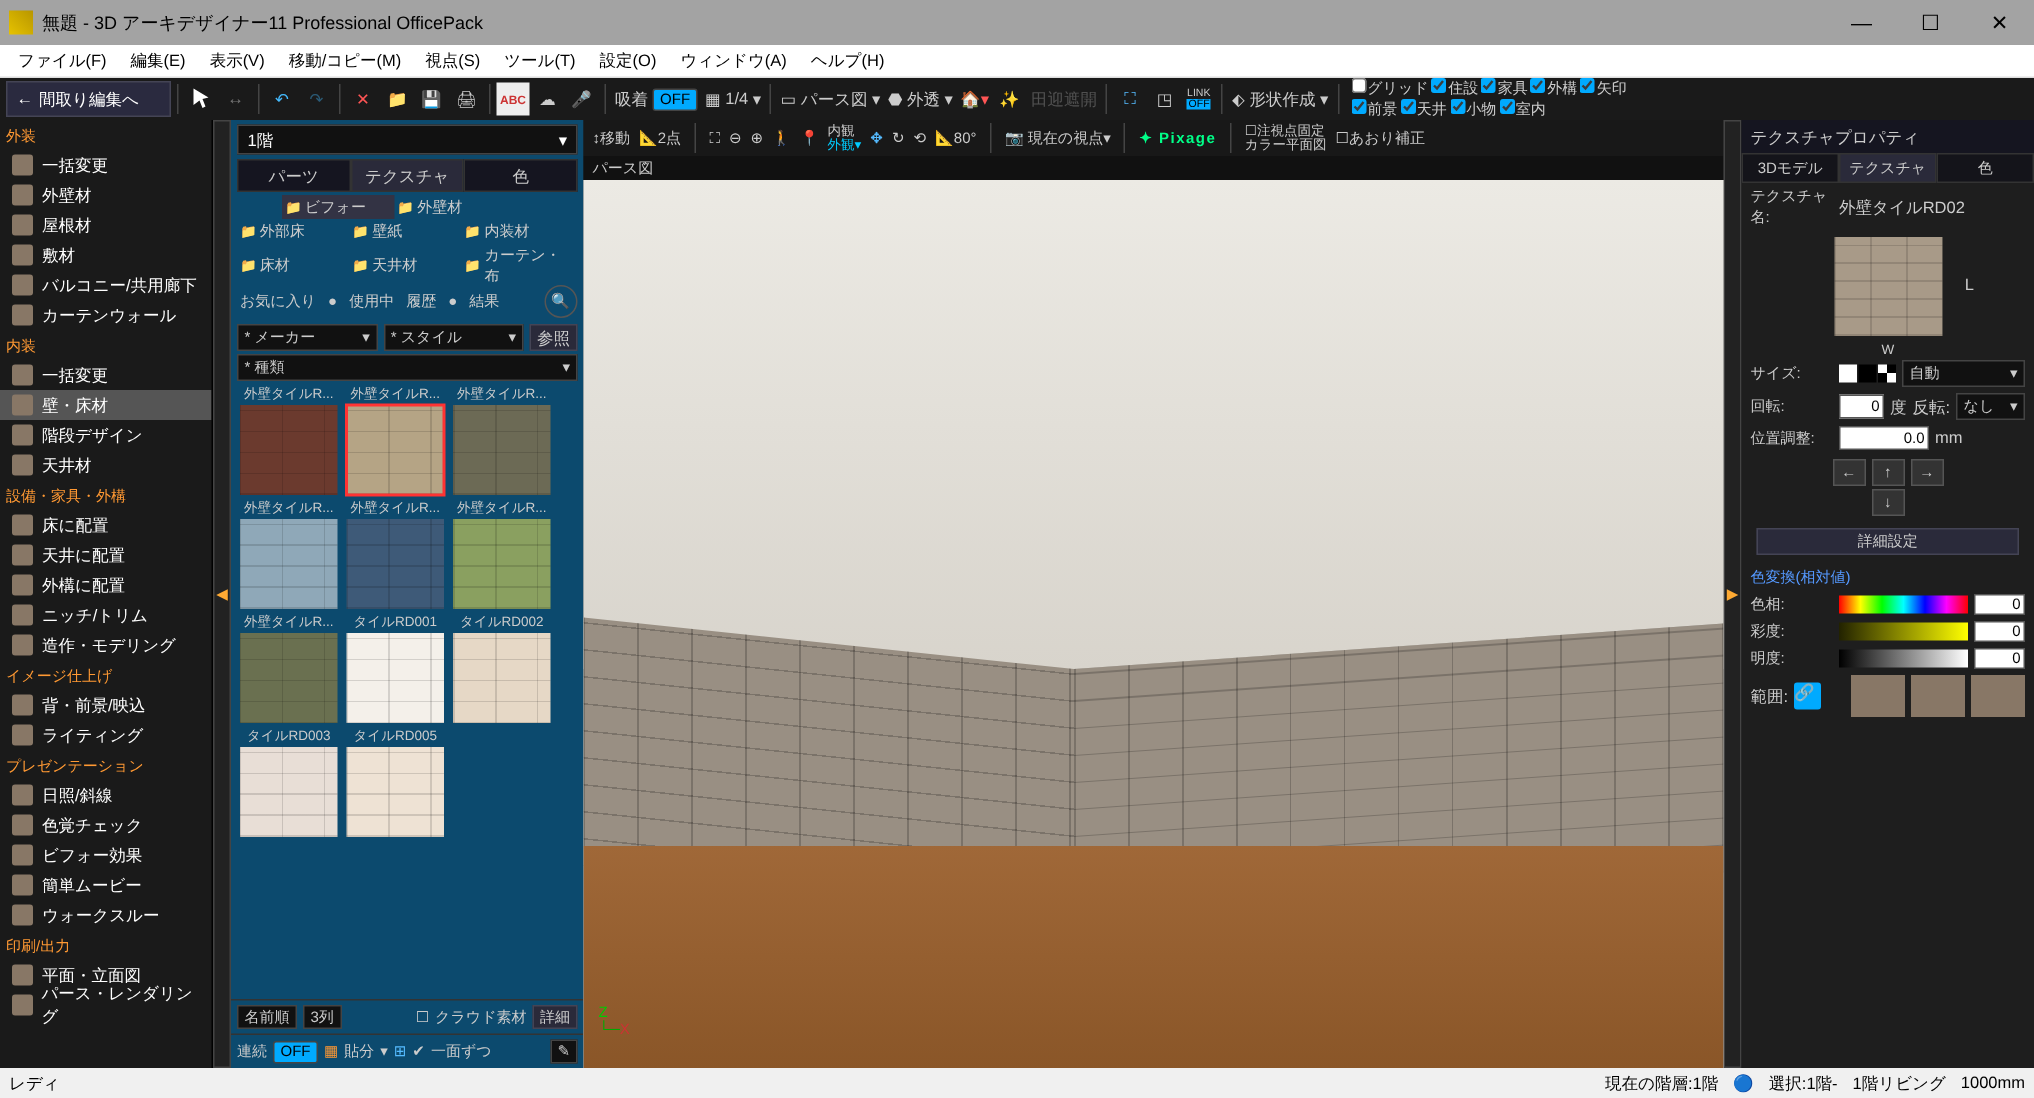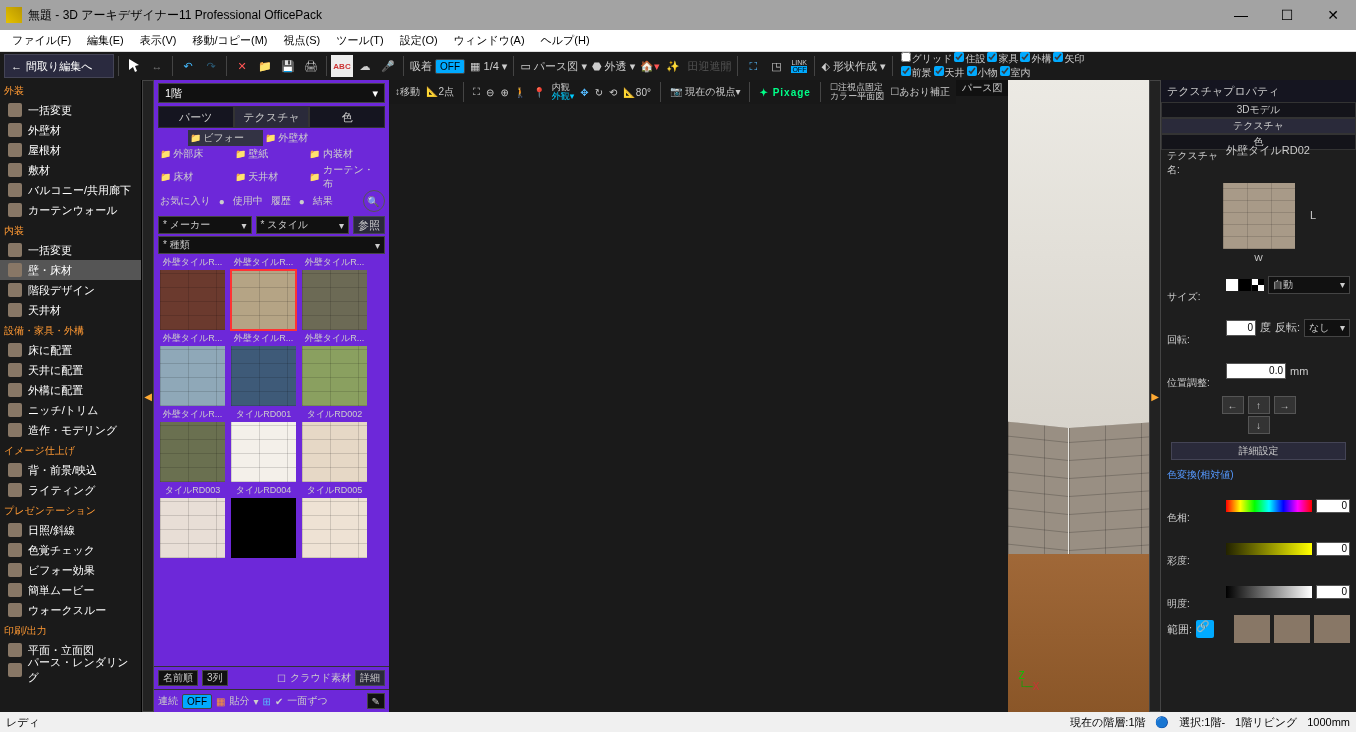--- a/index.html
+++ b/index.html
@@ -23,21 +23,21 @@
 
 .main { display:flex; height:632px; background:#1a1a1a; }
 .leftpanel { width:142px; background:#1a1a1a; border-right:1px solid #000; overflow:hidden;}
 .backbtn { height:24px; background:#2a2a3f; display:flex; align-items:center; color:#fff; font-size:11px; margin:2px; padding:0 6px; border:1px solid #445;}
 .backbtn::before { content:"←"; margin-right:4px; font-weight:bold;}
 .catitem { display:flex; align-items:center; height:20px; padding:0 4px 0 8px; font-size:11px; color:#fff; gap:6px;}
 .catitem.sel { background:#555;}
 .catitem .ico { width:14px; height:14px; background:#876; border-radius:2px;}
 .cathdr { color:#ff9933; font-size:10px; padding:4px 4px 2px 4px;}
 
-.midpanel { width:235px; background:#6d28d9; display:flex; flex-direction:column;}
+.midpanel { width:235px; background:#0c4a6e; display:flex; flex-direction:column;}
 .combo { height:20px; background:#111; border:1px solid #444; color:#fff; display:flex; align-items:center; padding:0 6px; margin:3px 4px; font-size:11px;}
 .combo::after { content:"▾"; margin-left:auto;}
 .tabs { display:flex; height:22px; margin:0 4px;}
 .tab { flex:1; display:flex; align-items:center; justify-content:center; background:#151520; border:1px solid #333; font-size:11px;}
 .tab.act { background:#2a2a3a;}
 .catlist { display:flex; flex-wrap:wrap; gap:0; padding:2px 4px; font-size:10px; max-height:60px; overflow:hidden;}
 .catlist span { width:33%; padding:1px 2px; display:flex; align-items:center; gap:2px;}
 .catlist .fl::before { content:"📁"; font-size:9px;}
 .filterbar { display:flex; gap:4px; padding:2px 4px; font-size:10px; align-items:center;}
 .filterbar span { padding:1px 2px;}
@@ -45,40 +45,40 @@
 .minicombo { flex:1; height:18px; background:#111; border:1px solid #444; display:flex; align-items:center; padding:0 4px; font-size:10px;}
 .minicombo::after { content:"▾"; margin-left:auto;}
 .palette { flex:1; overflow-y:auto; padding:2px 4px; display:flex; flex-wrap:wrap; gap:2px; align-content:flex-start;}
 .sw { width:69px; display:flex; flex-direction:column; align-items:center;}
 .sw .lbl { font-size:9px; color:#ccc; width:100%; text-align:center; overflow:hidden; text-overflow:ellipsis; white-space:nowrap; height:14px;}
 .sw .th { width:65px; height:60px; background:#654; background-image:repeating-linear-gradient(0deg,#0002 0 1px,transparent 1px 14px),repeating-linear-gradient(90deg,#0002 0 1px,transparent 1px 28px);}
 .sw.sel .th { outline:2px solid #f33; outline-offset:-1px;}
 .palfoot { display:flex; align-items:center; gap:4px; padding:3px 4px; font-size:10px; border-top:1px solid #333;}
 .palfoot .mini { height:16px; background:#111; border:1px solid #444; padding:0 4px; display:flex; align-items:center;}
 
-.viewport { flex:1; display:flex; flex-direction:row;justify-content:center;}
+.viewport { flex:1; display:flex; flex-direction:column;justify-content:center;}
 .vptool { height:24px; background:#181818; display:flex; align-items:center; gap:6px; padding:0 6px; font-size:10px;}
 .pixage { color:#0f8; font-weight:bold; letter-spacing:1px;}
 .vptitle { height:16px; background:#111; color:#ccc; font-size:10px; padding:0 6px; display:flex; align-items:center;}
 .canvas { flex:1; background:#e8e6e0; position:relative; overflow:hidden;}
 .ceil { position:absolute; top:0; left:0; right:0; height:55%; background:linear-gradient(#eceae4,#d8d4cc);}
 .wall { position:absolute; top:55%; left:0; right:0; height:28%; background:#998f83; background-image:repeating-linear-gradient(0deg,#0003 0 1px,transparent 1px 18px),repeating-linear-gradient(90deg,#0003 0 1px,transparent 1px 36px);}
 .wall.left { right:57%; transform:skewY(6deg); transform-origin:right top;}
 .wall.right { left:43%; transform:skewY(-4deg); transform-origin:left top;}
 .floor { position:absolute; bottom:0; left:0; right:0; height:25%; background:linear-gradient(#a06838,#8a5628);}
 .axis { position:absolute; bottom:20px; left:10px; font-size:10px; color:#0a0;}
 .axis .z { color:#0c0;} .axis .x { color:#c33;}
 
 .rightpanel { width:195px; background:#1e1e1e; display:flex; flex-direction:column; font-size:11px;}
 .rphdr { height:22px; display:flex; align-items:center; padding:0 6px; background:#151520;}
-.rptabs { display:flex; height:20px;flex-direction:column;}
+.rptabs { display:flex; height:20px;}
 .rptab { flex:1; display:flex; align-items:center; justify-content:center; background:#14141a; border:1px solid #333; font-size:10px;}
 .rptab.act { background:#2a2a3a;}
 .proprow { display:flex; align-items:center; padding:2px 6px; gap:4px;}
-.proprow .lab { width:55px; font-size:10px;margin-top:25px;}
+.proprow .lab { width:55px; font-size:10px;}
 .proprow input[type=text] { background:#fff; color:#000; border:1px solid #555; height:16px; padding:0 2px; font-size:10px;}
 .prev { width:72px; height:66px; background:#a89a88; background-image:repeating-linear-gradient(0deg,#0002 0 1px,transparent 1px 12px),repeating-linear-gradient(90deg,#0002 0 1px,transparent 1px 24px); margin:4px auto; position:relative;}
 .arrowpad { display:flex; justify-content:center; gap:4px; padding:4px;}
 .arrowbtn { width:22px; height:18px; background:#333; border:1px solid #555; display:flex; align-items:center; justify-content:center; font-size:10px;}
 .detailbtn { margin:4px 10px; height:18px; background:#2a2a3a; border:1px solid #445; display:flex; align-items:center; justify-content:center; font-size:10px;}
 .sechdr { color:#59f; font-size:10px; padding:4px 6px 2px;}
 .gradbar { flex:1; height:12px; background:linear-gradient(90deg,red,yellow,lime,cyan,blue,magenta,red); position:relative;}
 .gradbar.yel { background:linear-gradient(90deg,#220,#ff0);}
 .gradbar.gry { background:linear-gradient(90deg,#000,#fff);}
 .numbox { width:34px; height:14px; background:#fff; color:#000; text-align:right; padding:0 2px; font-size:10px; border:1px solid #555;}
@@ -348,24 +348,20 @@
           <div class="lbl">タイルRD001</div>
           <div class="th" style="background-color: rgb(244, 240, 234);"></div>
         </div>
         <div class="sw">
           <div class="lbl">タイルRD002</div>
           <div class="th" style="background-color: rgb(230, 216, 198);"></div>
         </div>
         <div class="sw">
           <div class="lbl">タイルRD003</div>
           <div class="th" style="background-color: rgb(232, 222, 214);"></div>
-        </div>
-        <div class="sw">
-          <div class="lbl">タイルRD004</div>
-          <div class="th" style="background-color: rgb(0, 0, 0);"></div>
         </div>
         <div class="sw">
           <div class="lbl">タイルRD005</div>
           <div class="th" style="background-color: rgb(238, 226, 212);"></div>
         </div>
       </div>
     <div class="palfoot">
       <div class="mini">名前順</div>
       <div class="mini">3列</div>
       <span style="flex:1"></span>

